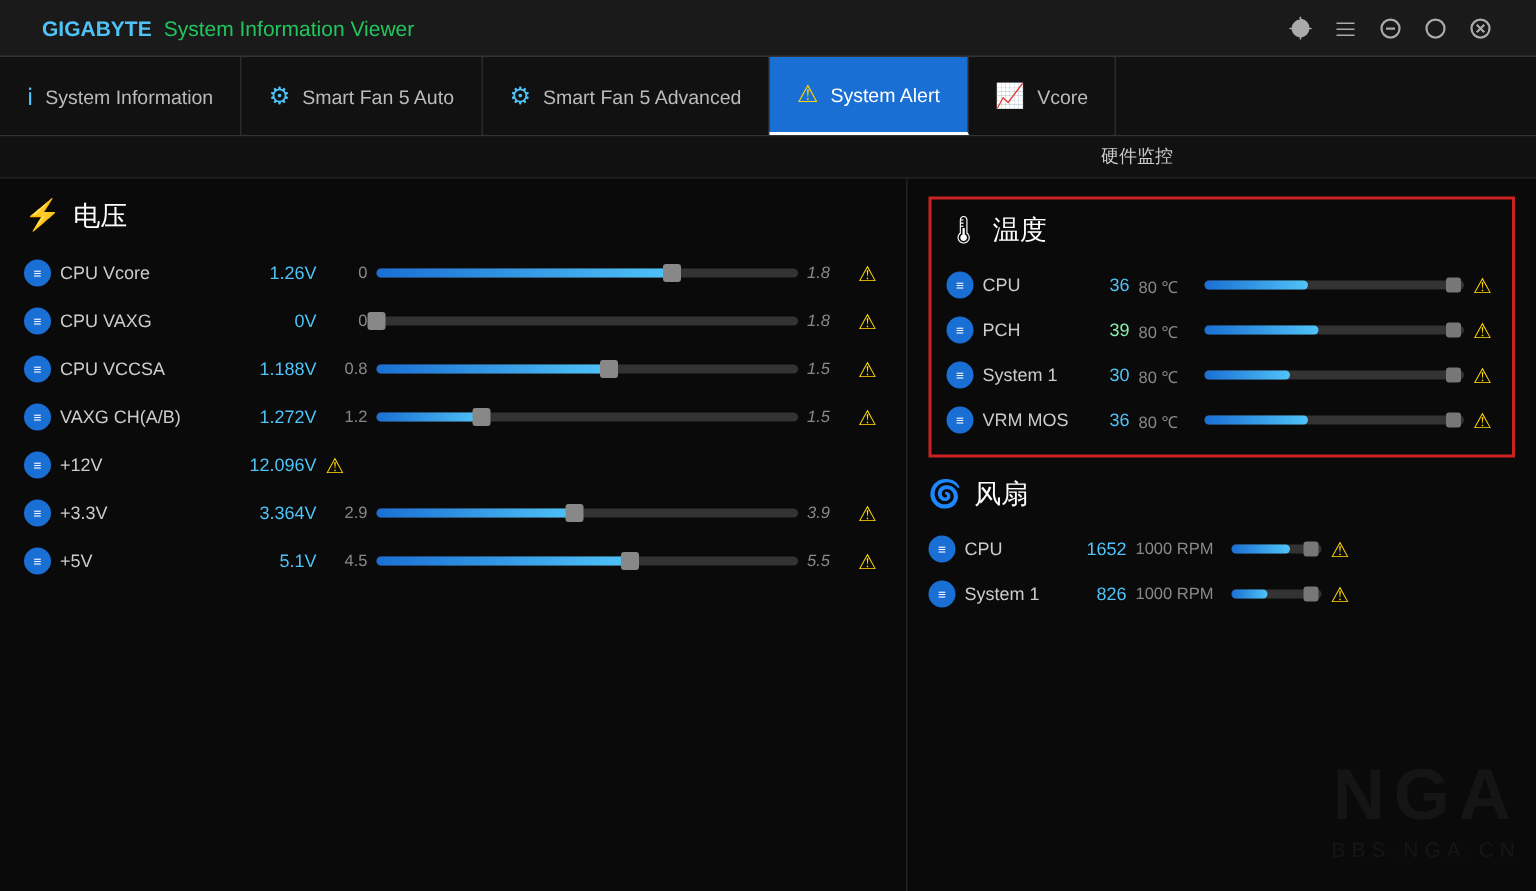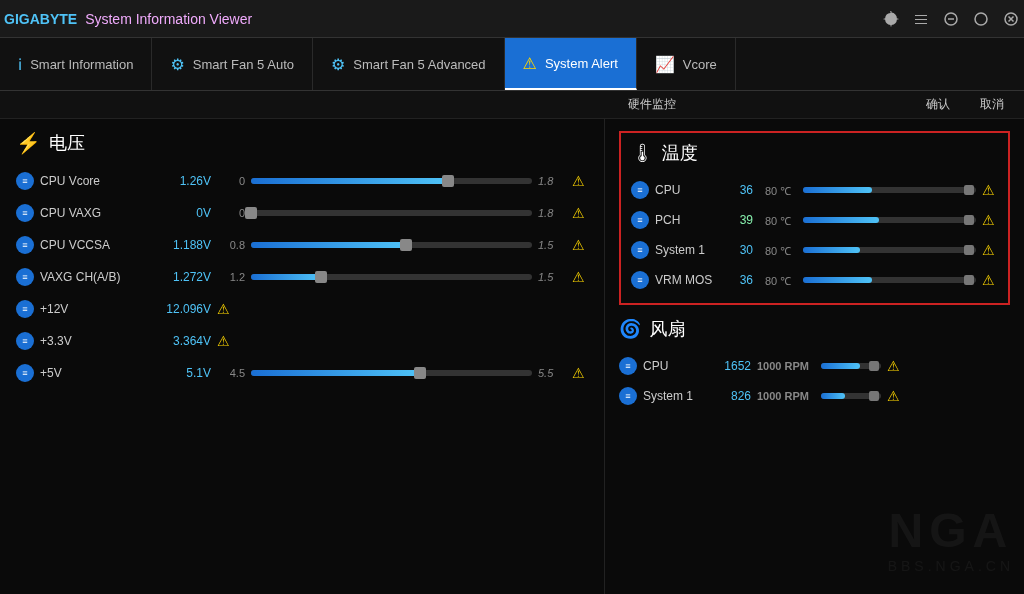--- a/index.html
+++ b/index.html
@@ -11,35 +11,35 @@
       font-family: Arial, sans-serif;
       overflow: hidden;
     }
 
     
     .title-bar {
       background: #1a1a1a;
       height: 38px;
       display: flex;
       align-items: center;
-      padding: 0 4px;
+      padding: 0 28px;
       border-bottom: 1px solid #333;
     }
     .title-bar-logo {
       font-weight: bold;
       font-size: 14px;
       color: #fff;
       margin-right: 8px;
     }
     .title-bar-logo span {
       color: #2196F3;
     }
     .title-bar-title {
       font-size: 14px;
-      color: #f0abfc;
+      color: #22c55e;
     }
     .title-bar-icons {
       margin-left: auto;
       display: flex;
       gap: 12px;
     }
     .title-icon {
       width: 18px;
       height: 18px;
       color: #aaa;
@@ -82,21 +82,21 @@
     
     .sub-header {
       background: #111;
       height: 28px;
       display: flex;
       align-items: center;
       justify-content: space-between;
       padding: 0 20px;
       border-bottom: 1px solid #222;
     }
-    .sub-header-center { flex: 1; text-align: right; font-size: 12px; color: #ccc; }
+    .sub-header-center { flex: 1; text-align: center; font-size: 12px; color: #ccc; }
     .sub-header-left { flex: 1; }
 
     
     .main-content {
       display: flex;
       height: calc(594px - 38px - 53px - 28px);
     }
 
     
     .left-panel {
@@ -197,21 +197,20 @@
     .sensor-value-right {
       font-size: 12px;
       color: #4FC3F7;
       width: 22px;
       text-align: right;
     }
     .sensor-unit-right {
       font-size: 11px;
       color: #888;
       width: 38px;
-      text-align: center;
     }
     .slider-container-right {
       flex: 1;
       display: flex;
       align-items: center;
       gap: 4px;
     }
     .slider-track-right {
       flex: 1;
       height: 6px;
@@ -253,21 +252,20 @@
     .sensor-value-fan {
       font-size: 12px;
       color: #4FC3F7;
       width: 32px;
       text-align: right;
     }
     .sensor-unit-fan {
       font-size: 11px;
       color: #888;
       width: 58px;
-      font-weight: bold;
     }
     .slider-track-fan {
       width: 60px;
       height: 6px;
       background: #333;
       border-radius: 3px;
       position: relative;
     }
     .slider-fill-fan {
       height: 100%;
@@ -342,21 +340,21 @@
         <circle cx="8" cy="8" r="6" fill="none" stroke="#aaa" stroke-width="1.5"></circle>
         <path d="M5.5 5.5l5 5M10.5 5.5l-5 5" stroke="#aaa" stroke-width="1.5"></path>
       </svg>
     </div>
   </div>
 </div>
 
 <div class="tab-bar">
   <div class="tab">
     <span class="tab-icon blue">ℹ</span>
-    <span>Smart Information</span>
+    <span>System Information</span>
   </div>
   <div class="tab">
     <span class="tab-icon blue">⚙</span>
     <span>Smart Fan 5 Auto</span>
   </div>
   <div class="tab">
     <span class="tab-icon blue">⚙</span>
     <span>Smart Fan 5 Advanced</span>
   </div>
   <div class="tab active">
@@ -365,24 +363,20 @@
   </div>
   <div class="tab">
     <span class="tab-icon" style="color:#aaa">📈</span>
     <span>Vcore</span>
   </div>
 </div>
 
 <div class="sub-header">
   <div class="sub-header-left"></div>
   <div class="sub-header-center">硬件监控</div>
-  <div style="flex:1; display:flex; justify-content:flex-end; gap:30px; font-size:12px; color:#ccc;">
-    <span>确认</span>
-    <span>取消</span>
-  </div>
 </div>
 
 <div class="main-content">
 
   <div class="left-panel">
     <div class="section-title">
       <span style="font-size:20px;">⚡</span>
       <span>电压</span>
     </div>
 
@@ -450,20 +444,28 @@
       <span class="circle-icon-small">≡</span>
       <span class="sensor-name">+12V</span>
       <span class="sensor-value">12.096V</span>
       <span class="alert-icon">⚠</span>
     </div>
 
     <div class="sensor-row">
       <span class="circle-icon-small">≡</span>
       <span class="sensor-name">+3.3V</span>
       <span class="sensor-value">3.364V</span>
+      <div class="slider-container">
+        <span class="slider-min">2.9</span>
+        <div class="slider-track">
+          <div class="slider-fill" style="width:47%"></div>
+          <div class="slider-thumb" style="left:47%"></div>
+        </div>
+        <span class="slider-max">3.9</span>
+      </div>
       <span class="alert-icon">⚠</span>
     </div>
 
     <div class="sensor-row">
       <span class="circle-icon-small">≡</span>
       <span class="sensor-name">+5V</span>
       <span class="sensor-value">5.1V</span>
       <div class="slider-container">
         <span class="slider-min">4.5</span>
         <div class="slider-track">

